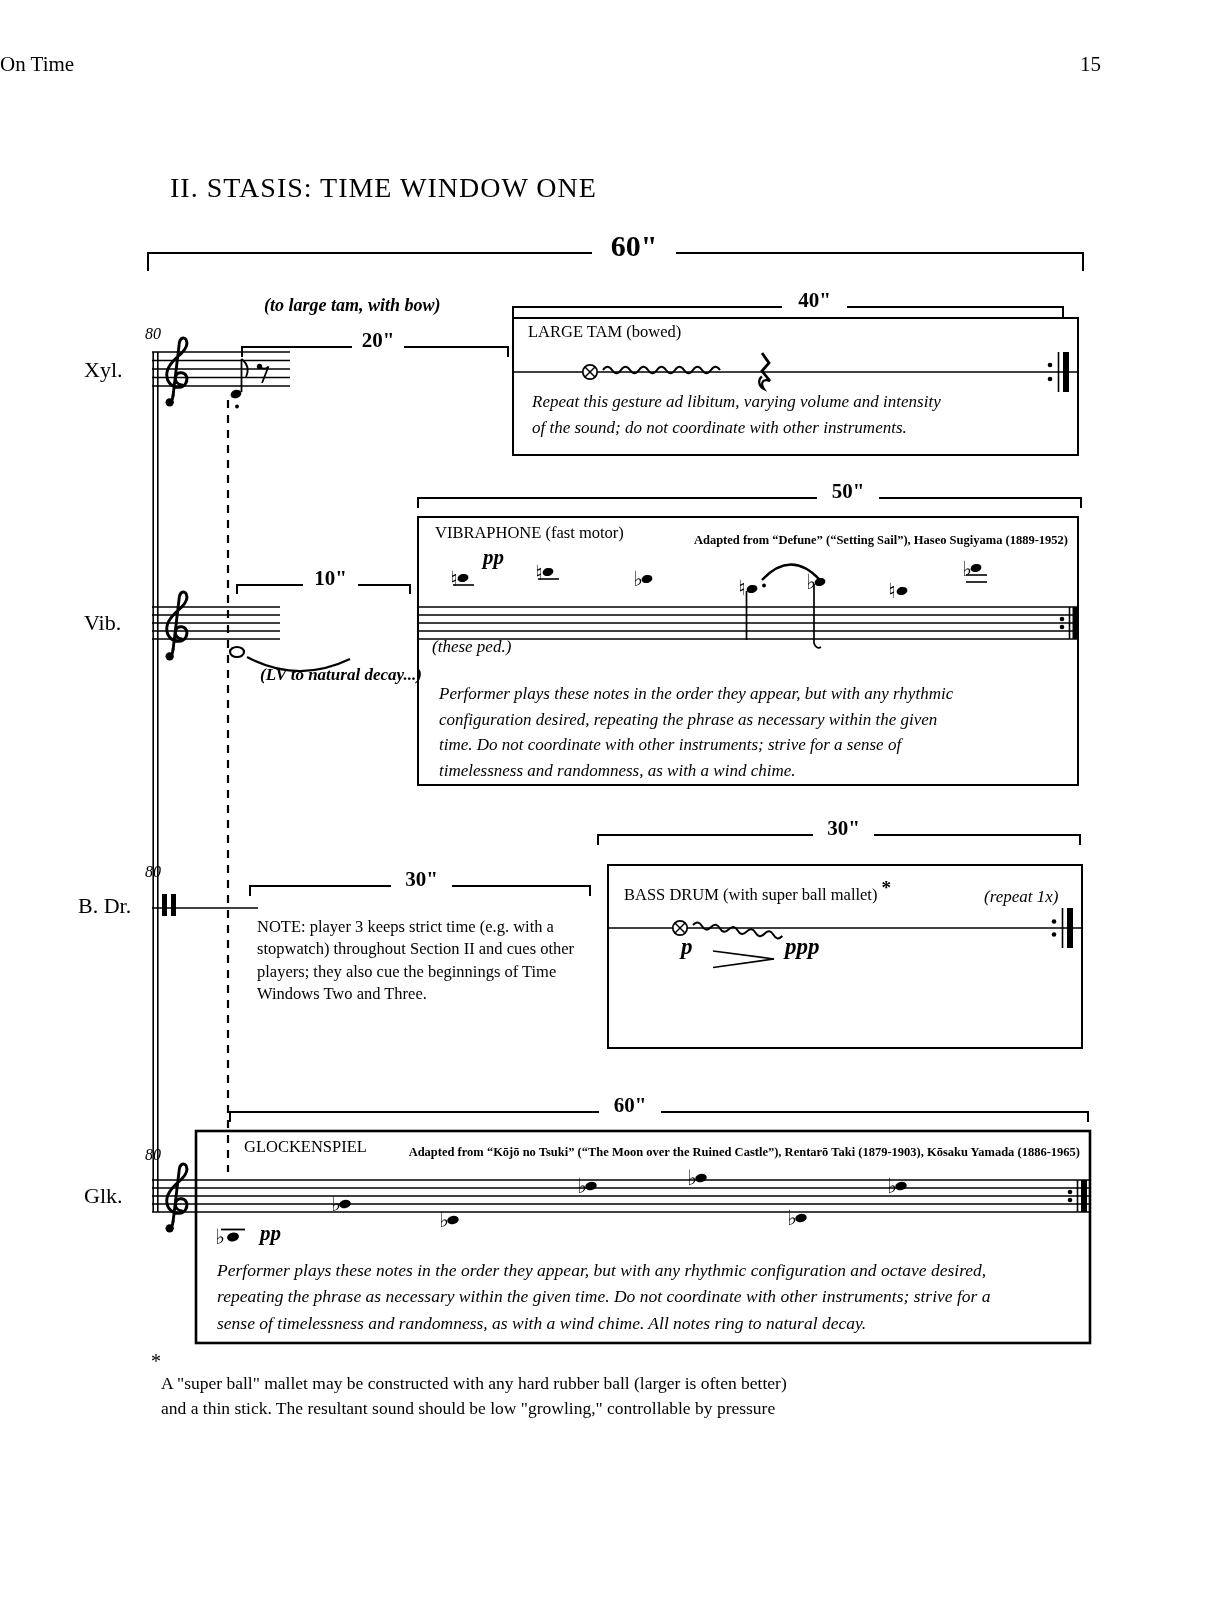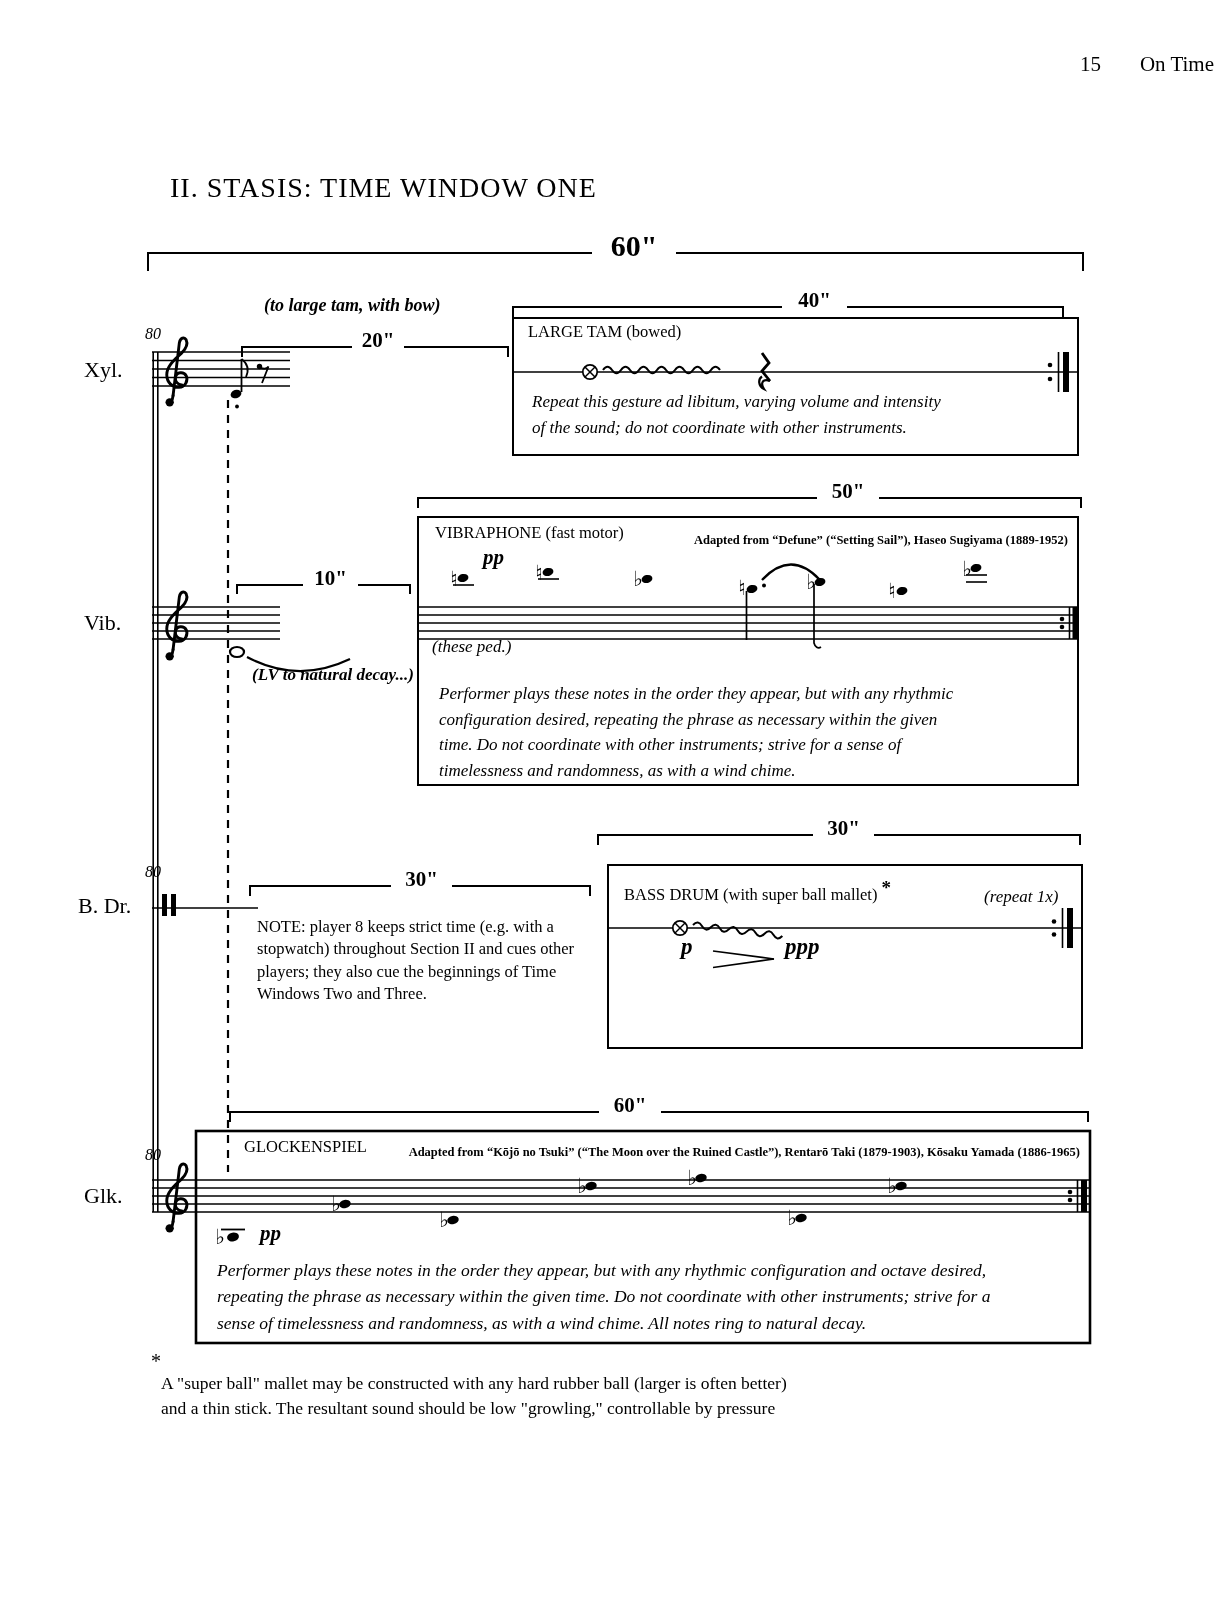--- a/index.html
+++ b/index.html
@@ -1,21 +1,21 @@
 <!DOCTYPE html>
 <html><head>
 <meta charset="utf-8">
 <style>
   html,body{margin:0;padding:0;background:#888;}
   .page{position:relative;width:1214px;height:1619px;background:#ffffff;
         font-family:"Liberation Serif",serif;color:#000;overflow:hidden;margin:0 auto;}
   .abs{position:absolute;white-space:pre-line;}
   svg{position:absolute;left:0;top:0;}
   .hdr{font-size:21px;}
-  .center{left:0;width:1214px;text-align:right;}
+  .center{left:0;width:1214px;text-align:left;}
   .sect{font-size:28px;letter-spacing:1px;margin-left:20px;}
   .blabel{position:absolute;font-weight:bold;text-align:center;white-space:nowrap;}
   .inst{font-size:22px;}
   .tempo{font-size:16px;font-style:italic;}
   .cue{font-size:18px;font-weight:bold;font-style:italic;}
   .boxtitle{font-size:16.5px;}
   .attr{font-size:12.5px;font-weight:bold;text-align:right;margin-top:12px;}
   .instr{font-size:17px;font-style:italic;line-height:1.5;}
   .dyn{font-weight:bold;font-style:italic;}
   .pp{font-size:21px;}
@@ -251,23 +251,23 @@
 of the sound;  do not coordinate with other instruments.</div>
 
 <div class="abs boxtitle" style="left:435px;top:523px;text-align:center;">VIBRAPHONE (fast motor)</div>
 <div class="abs attr" style="left:650px;top:521px;width:418px;">Adapted from “Defune” (“Setting Sail”), Haseo Sugiyama (1889-1952)</div>
 <div class="abs dyn pp" style="left:483px;top:545px;">pp</div>
 <div class="abs marking" style="left:432px;top:637px;">(these ped.)</div>
 <div class="abs instr" style="left:439px;top:681px;">Performer plays these notes in the order they appear, but with any rhythmic
 configuration desired, repeating the phrase as necessary within the given
 time. Do not coordinate with other instruments; strive for a sense of
 timelessness and randomness, as with a wind chime.</div>
-<div class="abs bmarking" style="left:252px;top:665px;font-style:italic;">(LV to natural decay...)</div>
-
-<div class="abs notetxt" style="left:257px;top:916px;">NOTE: player 8 keeps strict time (e.g. with a
+<div class="abs bmarking" style="left:260px;top:665px;font-style:italic;">(LV to natural decay...)</div>
+
+<div class="abs notetxt" style="left:257px;top:916px;">NOTE: player 3 keeps strict time (e.g. with a
 stopwatch) throughout Section II and cues other
 players; they also cue the beginnings of Time
 Windows Two and Three.</div>
 
 <div class="abs boxtitle" style="left:624px;top:877px;"><span>BASS DRUM (with super ball mallet)</span><span class="bd-star">*</span></div>
 <div class="abs marking" style="left:984px;top:887px;">(repeat 1x)</div>
 <div class="abs dyn pppp" style="left:681px;top:934px;">p</div>
 <div class="abs dyn pppp" style="left:785px;top:934px;">ppp</div>
 
 <div class="abs boxtitle" style="left:244px;top:1137px;">GLOCKENSPIEL</div>

